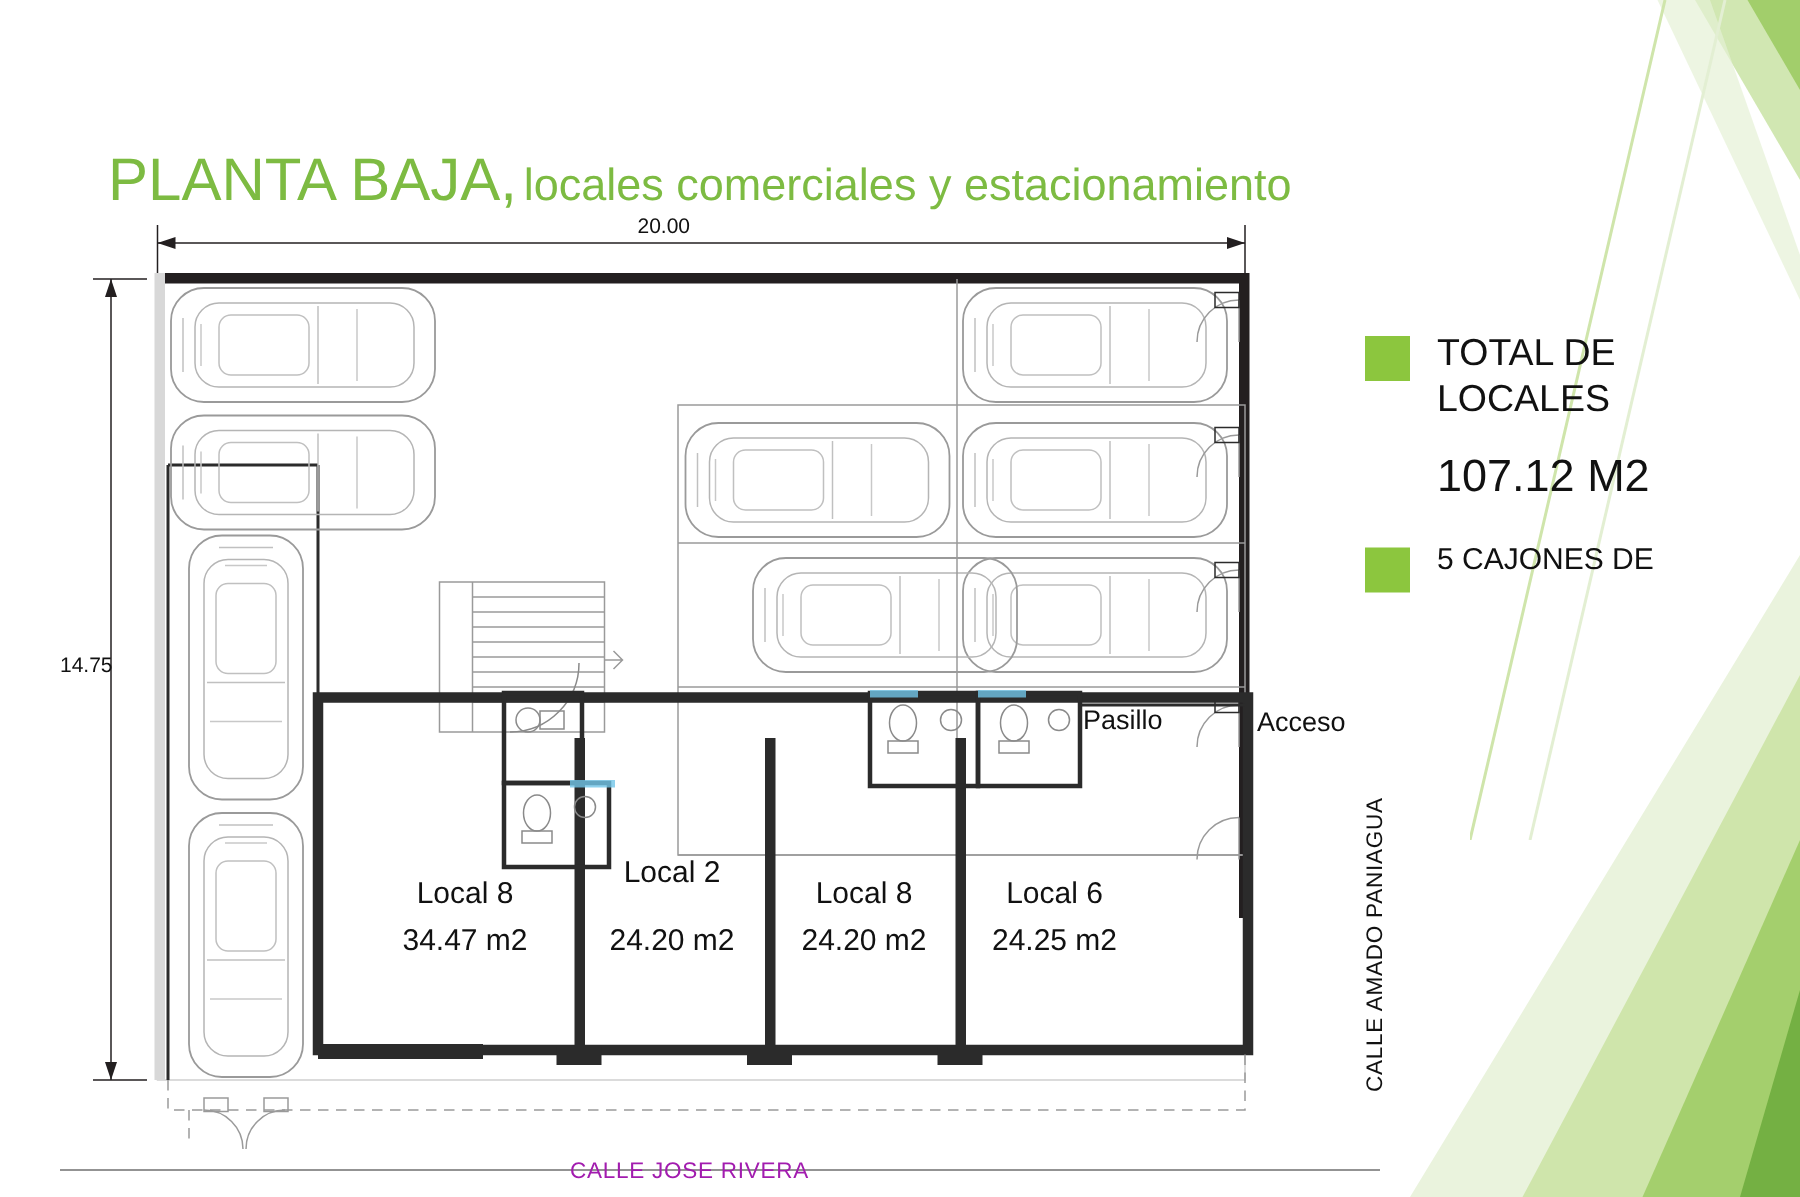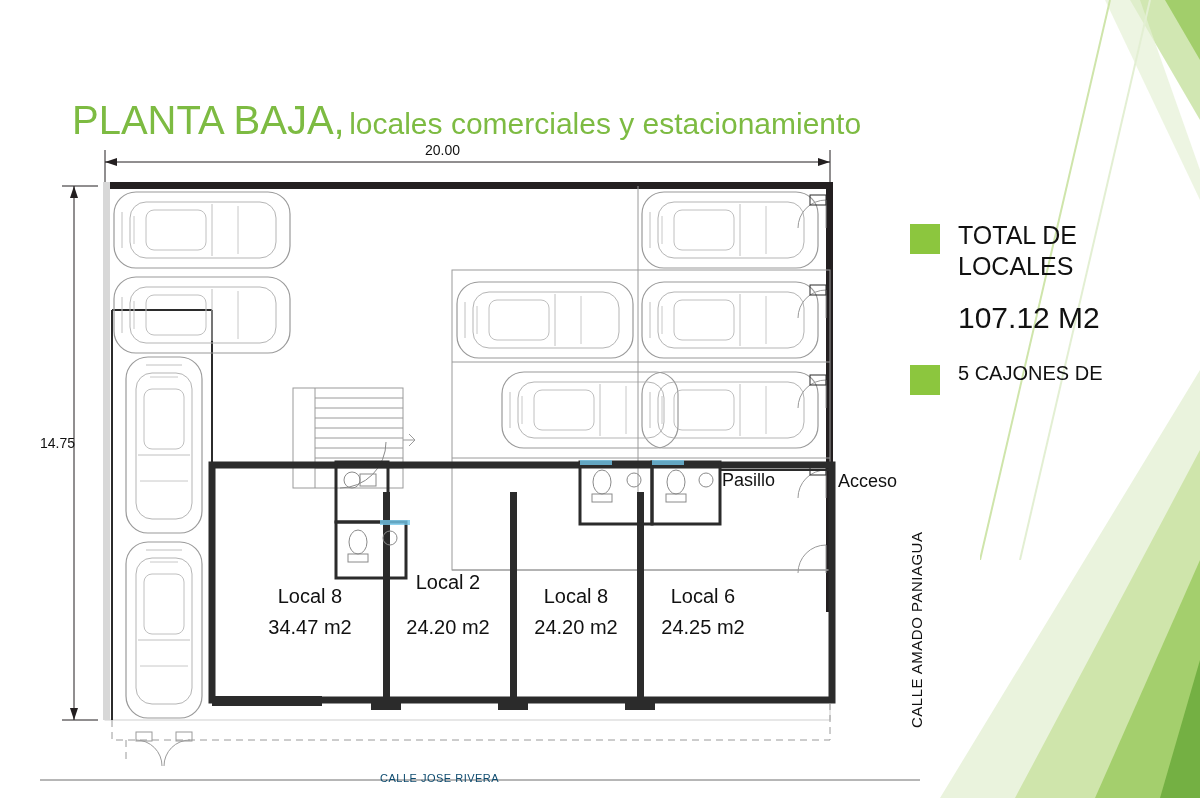--- a/index.html
+++ b/index.html
@@ -34,21 +34,21 @@
   .lbl{
     position:absolute;font-size:18px;color:#111;white-space:nowrap;
   }
   .dim{
     position:absolute;font-size:14px;color:#111;white-space:nowrap;
   }
   .localname{
     position:absolute;font-size:20px;color:#111;text-align:center;white-space:nowrap;
   }
   .street-bottom{
-    position:absolute;font-size:11px;color:#0c4a6e;letter-spacing:.5px;white-space:nowrap;
+    position:absolute;font-size:15px;color:#a21caf;letter-spacing:.5px;white-space:nowrap;
   }
   .street-right{
     position:absolute;font-size:15px;color:#111;letter-spacing:.5px;white-space:nowrap;
     transform-origin:0 0;transform:rotate(-90deg);
   }
 
   
   .legend{position:absolute;left:910px;top:220px;width:270px;}
   .legend-row{display:flex;align-items:flex-start;margin-bottom:12px;}
   .swatch{

